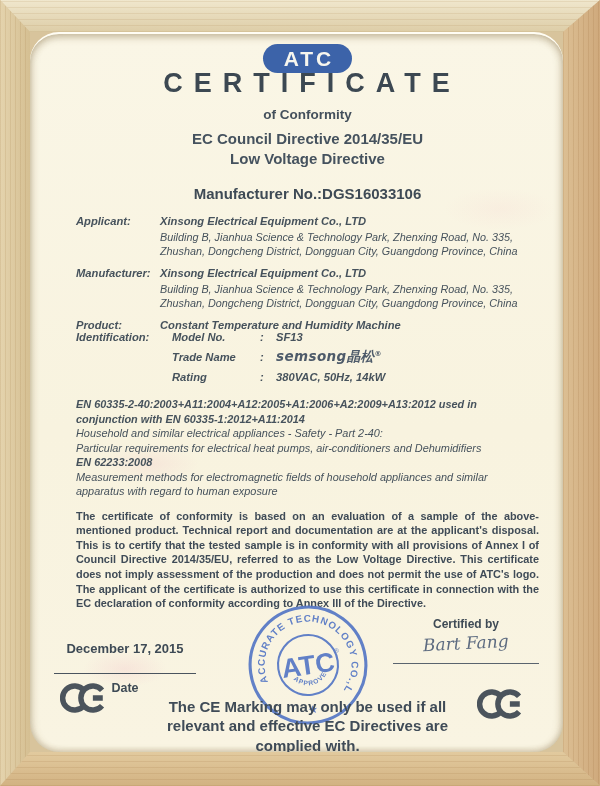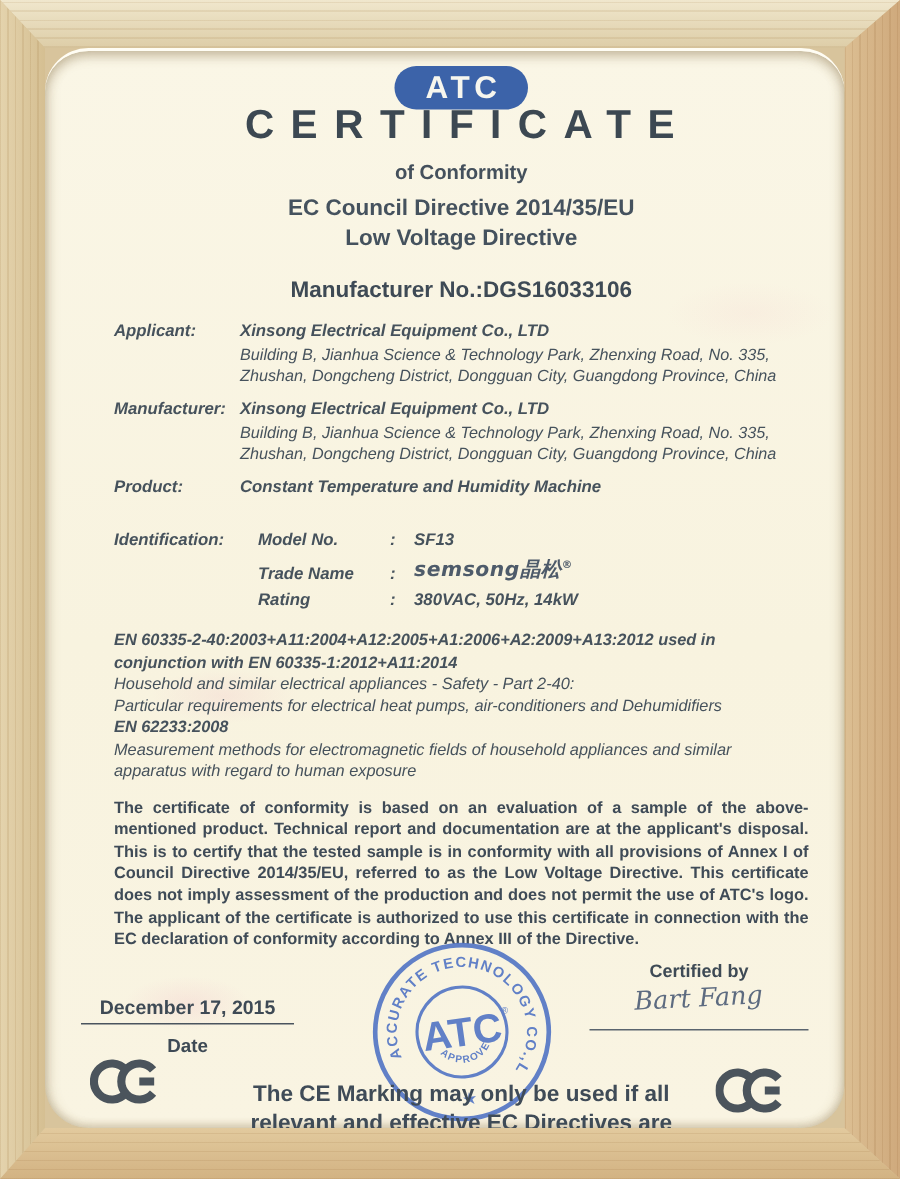--- a/index.html
+++ b/index.html
@@ -44,41 +44,41 @@
   .directive{text-align:center;font-size:15px;font-weight:bold;line-height:1.3;color:#45525e;}
   .directives{margin-top:7px;}
   .registration{margin-top:17px;text-align:center;font-size:15px;font-weight:bold;color:#3e4a55;}
   
   .info{margin-top:13px;font-size:11.2px;font-style:italic;}
   .inforow{display:flex;margin-bottom:9px;}
   .flabel{width:84px;flex-shrink:0;font-weight:bold;}
   .fvalue{flex:1;}
   .org-name{font-weight:bold;}
   .org-addr{margin-top:3px;font-size:10.8px;line-height:1.3;}
-  .idrow{display:flex;margin-bottom:5px;font-weight:bold;align-items:flex-end;padding-left:12px;}
+  .idrow{display:flex;margin-bottom:5px;font-weight:bold;align-items:center;padding-left:12px;}
   .id-name{width:88px;}
   .id-colon{width:16px;}
   .brand{font-size:13.5px;letter-spacing:.4px;color:#4e5b6a;font-weight:bold;
          font-family:"DejaVu Sans",sans-serif;}
   .brand sup{font-size:7px;}
   .std-line{font-size:10.9px;line-height:1.33;}
   .std-bold{font-weight:bold;}
   
   .para{margin-top:10px;font-size:10.9px;font-weight:bold;line-height:1.34;
         text-align:justify;color:#3f4b57;}
   
   .bottom{position:relative;height:110px;margin-top:4px;}
   .signoff-right{position:absolute;right:0;top:2px;width:146px;text-align:center;}
   .certified-label{font-weight:bold;font-size:12px;color:#3e4a55;}
   .signature{height:30px;margin-top:2px;font-family:"DejaVu Serif",serif;font-style:italic;
     font-size:17px;color:#5d6b80;transform:rotate(-3deg);}
   .sig-line{border-bottom:1.3px solid #5a646e;}
   .dateblock{position:absolute;left:-22px;top:26px;width:142px;text-align:center;}
   .date-value{font-weight:bold;font-size:13px;color:#3e4a55;border-bottom:1.5px solid #4a545e;
-    padding-bottom:3px;}
+    padding-bottom:17px;}
   .date-label{font-weight:bold;font-size:12.5px;margin-top:7px;color:#3e4a55;}
   .stamp{position:absolute;left:50%;top:-12px;margin-left:-62px;width:124px;height:124px;
     opacity:.92;transform:rotate(-8deg);}
   .ce{width:48px;height:34px;}
   .ce-left{position:absolute;left:-16px;top:66px;}
   .ce-right{position:absolute;right:14px;top:72px;}
   .ce-note{position:absolute;left:50%;transform:translateX(-50%);top:82px;width:320px;
     text-align:center;font-size:15px;font-weight:bold;line-height:1.3;color:#3f4b57;}
 </style>
 </head>
@@ -113,21 +113,21 @@
       </div>
 
       <div class="inforow">
         <div class="flabel">Manufacturer:</div>
         <div class="fvalue">
           <div class="org-name">Xinsong Electrical Equipment Co., LTD</div>
           <div class="org-addr">Building B, Jianhua Science &amp; Technology Park, Zhenxing Road, No. 335, Zhushan, Dongcheng District, Dongguan City, Guangdong Province, China</div>
         </div>
       </div>
 
-      <div class="inforow" style="margin-bottom:23px;">
+      <div class="inforow" style="margin-bottom:0;">
         <div class="flabel">Product:</div>
         <div class="fvalue org-name">Constant Temperature and Humidity Machine</div>
       </div>
 
       <div class="inforow">
         <div class="flabel">Identification:</div>
         <div class="fvalue">
           <div class="idrow">
             <span class="id-name">Model No.</span>
             <span class="id-colon">:</span>

